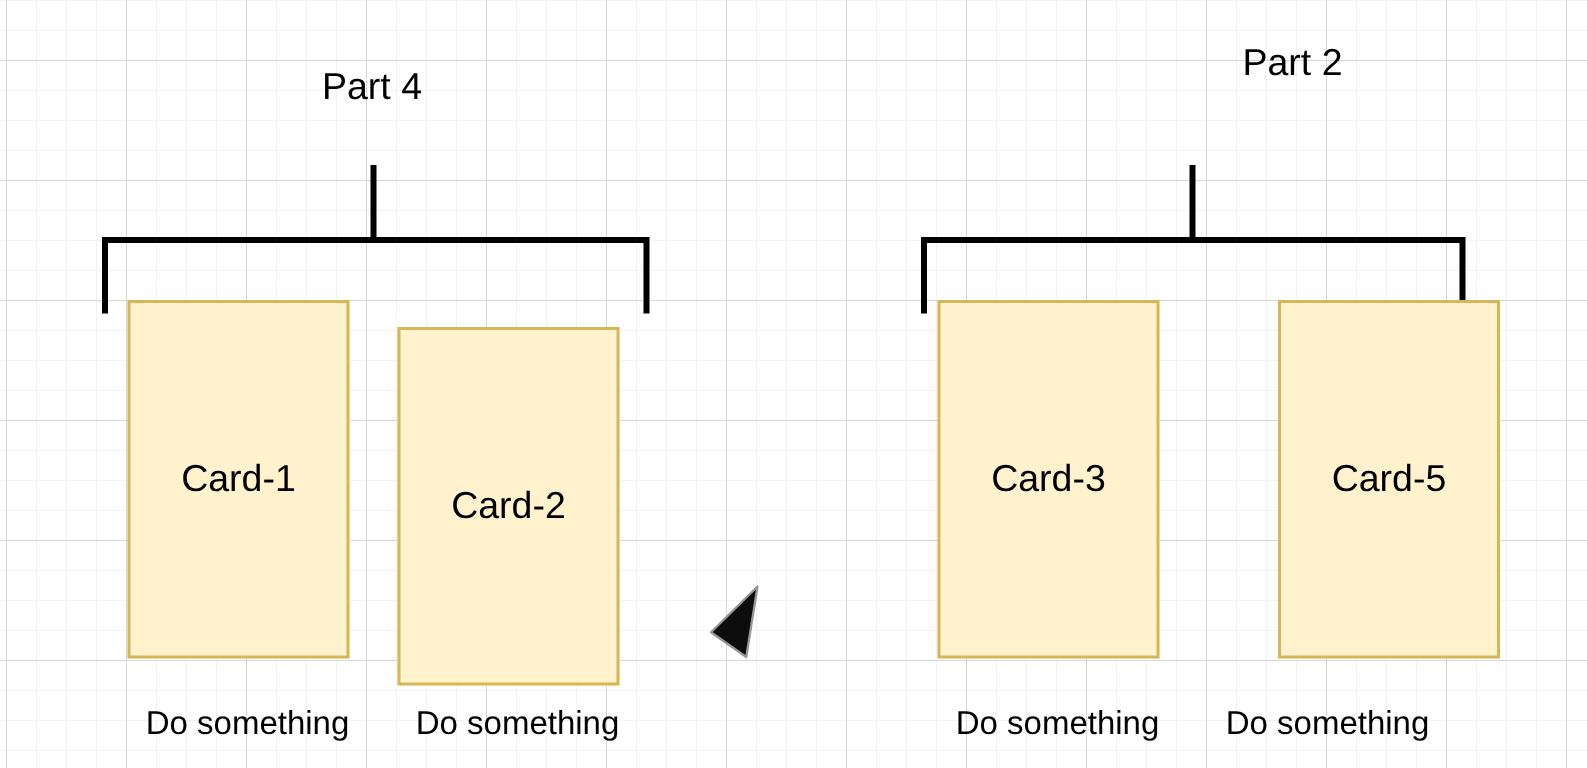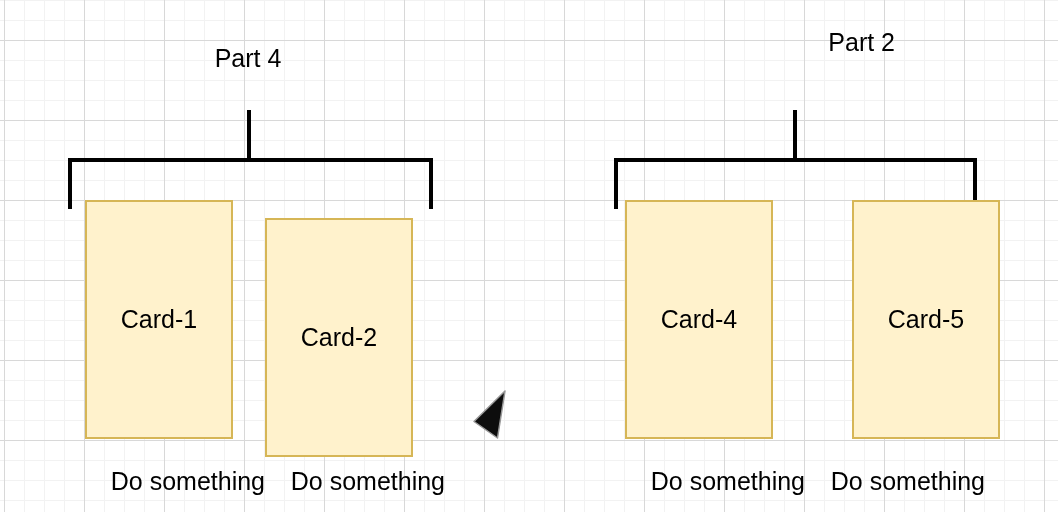--- a/index.html
+++ b/index.html
@@ -49,22 +49,22 @@
   }
   .card-label {
     font-size: 25px;
     line-height: 27px;
     white-space: nowrap;
   }
   .caption {
     position: absolute;
     top: 468px;
     width: 200px;
-    text-align: right;
-    font-size: 25px;
+    text-align: center;
+    font-size: 22px;
     line-height: 27px;
     white-space: nowrap;
   }
 </style>
 </head>
 <body>
 
 <div class="canvas">
 
   <svg class="overlay" viewBox="0 0 1058 512" xmlns="http://www.w3.org/2000/svg">
@@ -78,21 +78,21 @@
   <div class="group-label" style="left:148px; top:45px;">Part 4</div>
   <div class="group-label" style="left:695px; top:29px;text-align:right;">Part 2</div>
 
   <div class="card" style="left: 85px; background: rgb(255, 242, 204); border-color: rgb(214, 182, 86);">
     <span class="card-label">Card-1</span>
   </div>
   <div class="card" style="left: 265px; background: rgb(255, 242, 204); border-color: rgb(214, 182, 86); margin-top: 18px;">
     <span class="card-label">Card-2</span>
   </div>
   <div class="card" style="left: 625px; background: rgb(255, 242, 204); border-color: rgb(214, 182, 86);">
-    <span class="card-label">Card-4</span>
+    <span class="card-label">Card-3</span>
   </div>
   <div class="card" style="left: 852px; background: rgb(255, 242, 204); border-color: rgb(214, 182, 86);">
     <span class="card-label">Card-5</span>
   </div>
 
   <div class="caption" style="left:65px;">Do something</div>
   <div class="caption" style="left:245px;">Do something</div>
   <div class="caption" style="left:605px;">Do something</div>
   <div class="caption" style="left:785px;">Do something</div>
 

